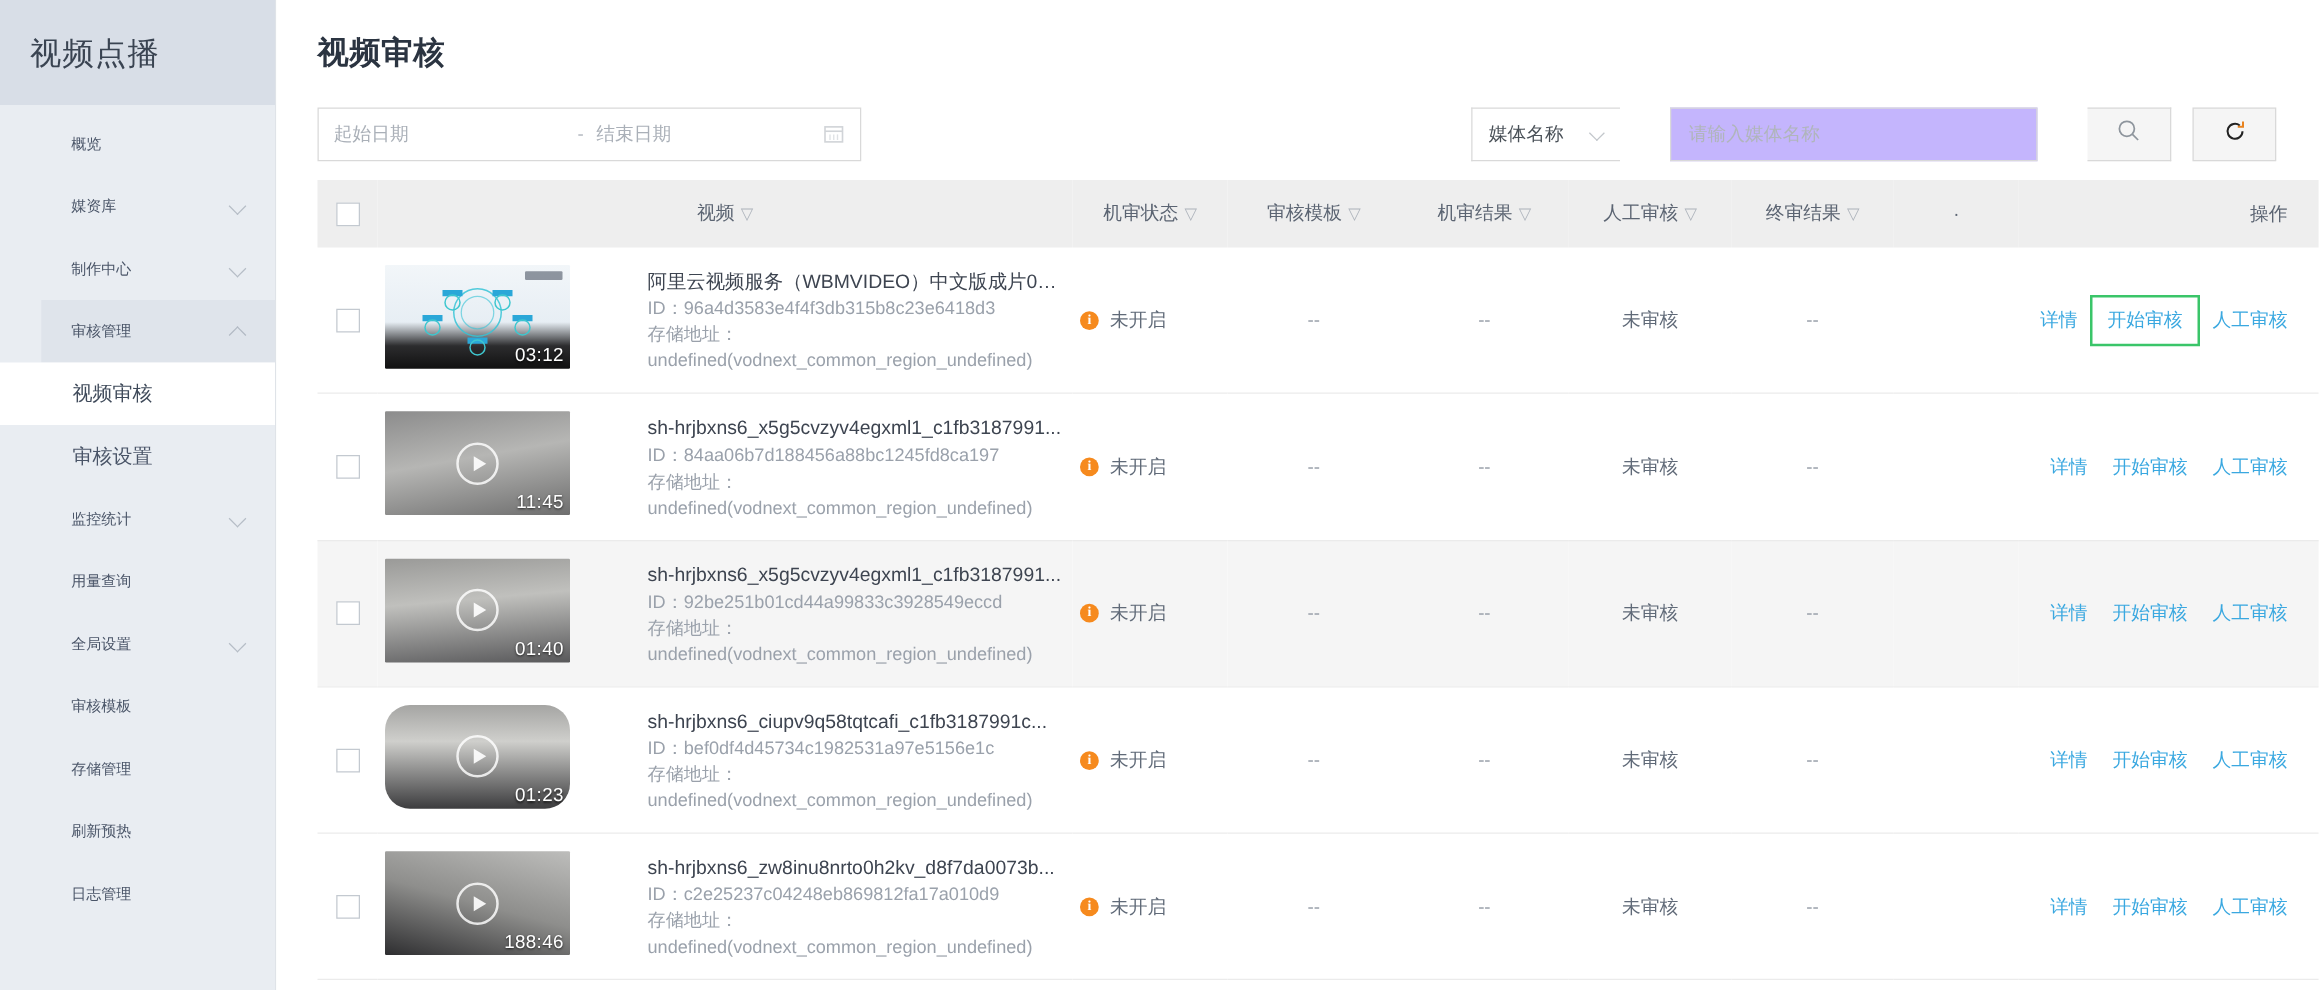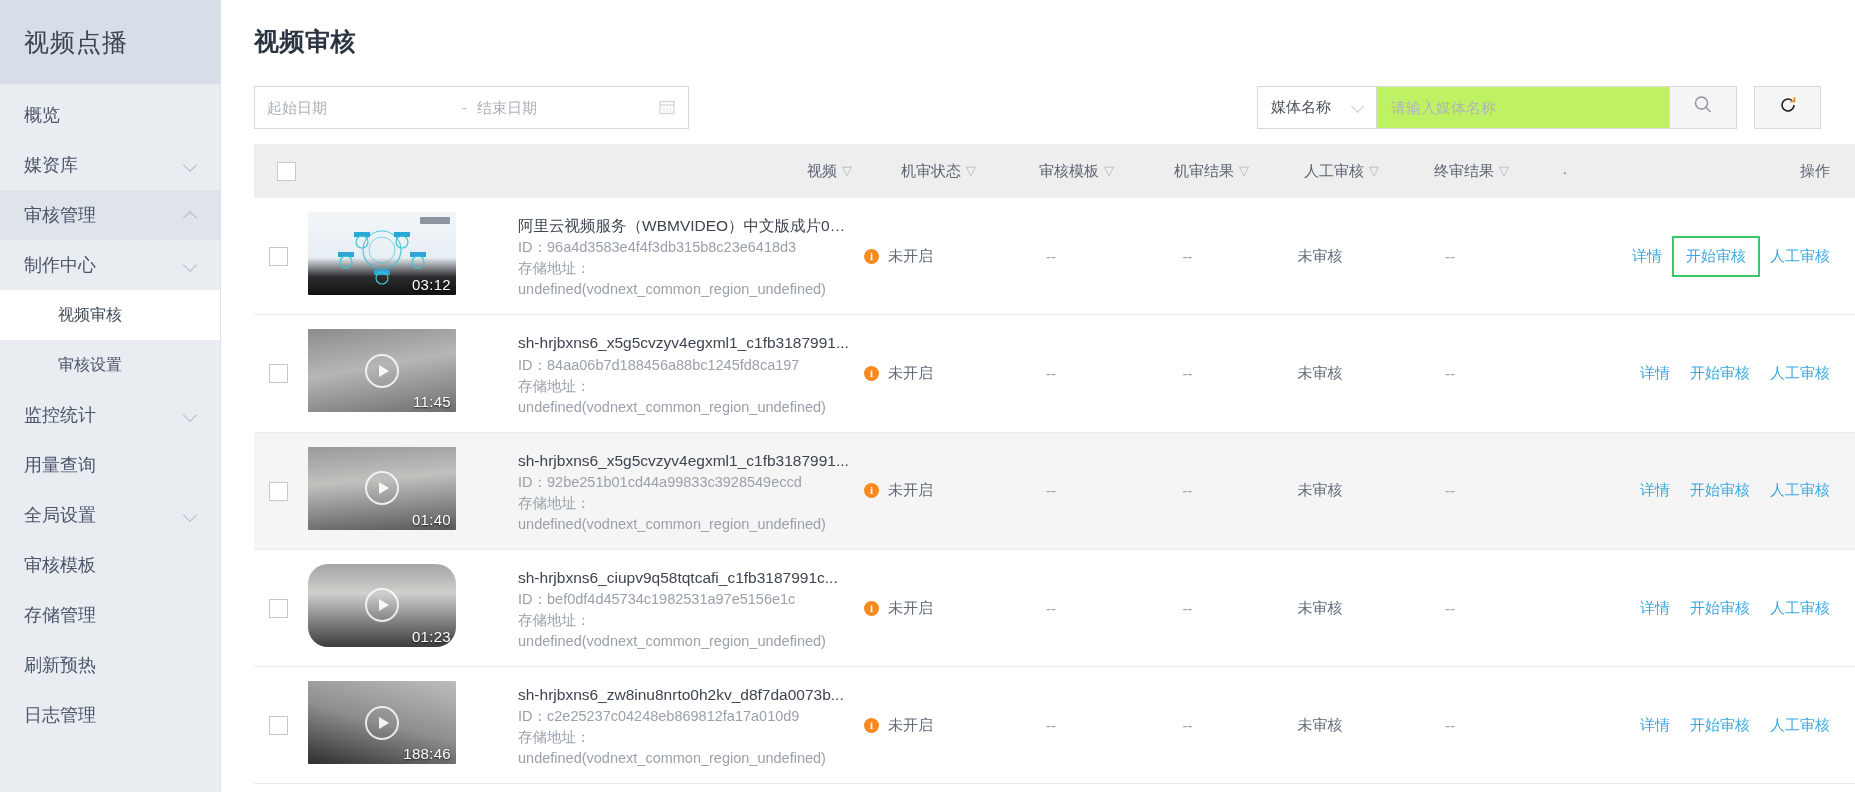--- a/index.html
+++ b/index.html
@@ -26,24 +26,25 @@
     padding-left: 24px;
     font-size: 25px;
     color: #3a4452;
     letter-spacing: 1px;
   }
   .nav { padding-top: 6px; }
   .nav-item {
     height: 50px;
     display: flex; align-items: center;
     padding: 0 22px 0 24px;
-    font-size: 18px;
+    font-size: 12px;
     color: #4a5568;
     cursor: pointer;
     justify-content: space-between;
+    margin-left: 33px;
   }
   .nav-item .lbl { white-space: nowrap; }
   .nav-item.expanded { background: #dfe4eb; }
   .chev {
     width: 14px; height: 14px;
     flex: 0 0 14px;
     position: relative;
     opacity: .55;
   }
   .chev::before {
@@ -116,38 +117,39 @@
   .daterange .dash { color: #b5bac1; padding: 0 10px; font-size: 15px;}
   .cal-icon { margin-left: auto; opacity: .45; display:flex; }
 
   .right-tools {
     margin-left: auto;
     display: flex; align-items: center;
   }
   .search-group {
     display: flex; align-items: stretch;
     height: 43px;
+    gap: 40px;
   }
   .sel-box {
     width: 119px;
     border: 1px solid #d9d9d9;
     border-right: 0;
     background: #fff;
     display: flex; align-items: center; justify-content: space-between;
     padding: 0 10px 0 13px;
     font-size: 15px;
     color: #4a5158;
     cursor: pointer;
   }
   .sel-box .chev { opacity: .6; }
   .sel-box .chev::before { border-color: #9aa1a9; width:8px;height:8px;}
   .search-input {
     width: 294px;
     border: 1px solid #d9d9d9;
-    background: #bef264;
+    background: #c4b5fd;
     outline: 0;
     padding: 0 14px;
     font-size: 15px;
     font-family: inherit;
     color: #444;
   }
   .search-input::placeholder { color: #b0b5bb; }
   .icon-btn {
     width: 67px;
     border: 1px solid #d9d9d9;
@@ -160,21 +162,21 @@
 
   
   .table-wrap { padding: 10px 34px 0 33px; }
   table { width: 100%; border-collapse: collapse; table-layout: fixed; }
   thead th {
     background: #eeeeee;
     height: 54px;
     font-weight: normal;
     font-size: 15px;
     color: #5b6472;
-    text-align: right;
+    text-align: center;
     padding: 0 6px;
     vertical-align: middle;
   }
   thead th.center { text-align: center; }
   thead th.right { text-align: right; padding-right: 30px; }
   .th-inner { display: inline-flex; align-items: flex-start; gap: 5px; }
   .filter-glyph {
     display: inline-block;
     font-size: 13px;
     color: #aeb4bc;
@@ -308,27 +310,27 @@
       <span>视频点播</span>
     </div>
     <nav class="nav" id="nav-host">
         <div class="nav-item">
           <span class="lbl">概览</span>
         </div>
         <div class="nav-item">
           <span class="lbl">媒资库</span>
           <span class="chev"></span>
         </div>
+        <div class="nav-item">
+          <span class="lbl">制作中心</span>
+          <span class="chev"></span>
+        </div>
         <div class="nav-item expanded">
           <span class="lbl">审核管理</span>
           <span class="chev up"></span>
-        </div>
-        <div class="nav-item">
-          <span class="lbl">制作中心</span>
-          <span class="chev"></span>
         </div>
         <div class="subnav-item active">
           <span>视频审核</span>
         </div>
         <div class="subnav-item">
           <span>审核设置</span>
         </div>
         <div class="nav-item">
           <span class="lbl">监控统计</span>
           <span class="chev"></span>

